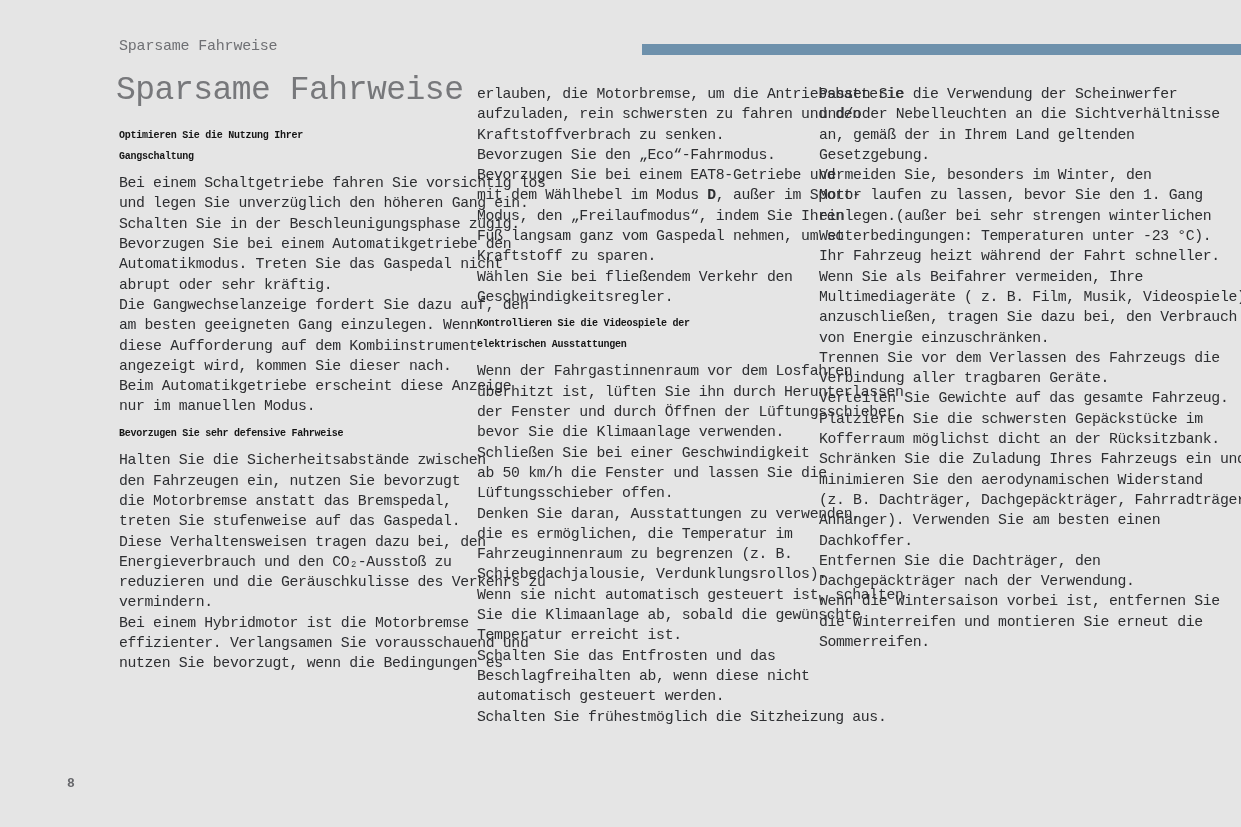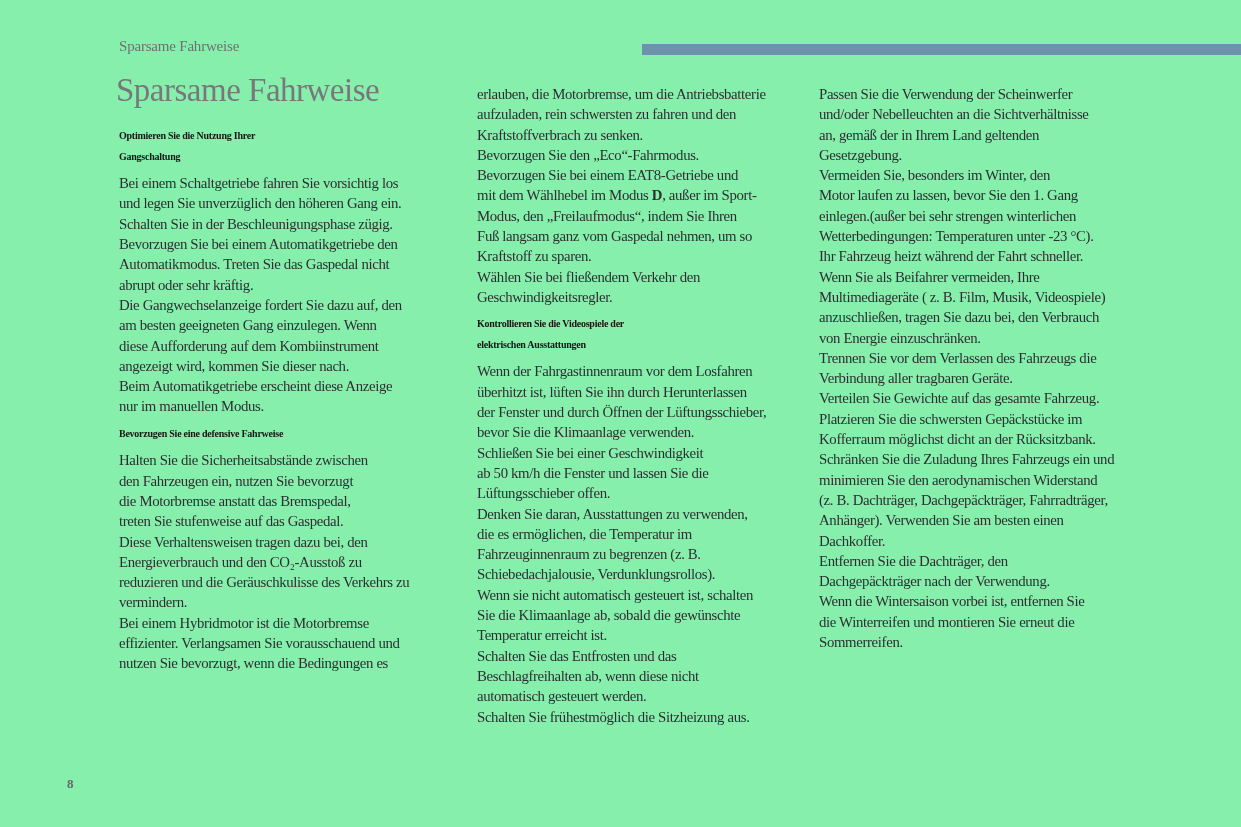--- a/index.html
+++ b/index.html
@@ -4,23 +4,23 @@
 <style>
   html, body {
     margin: 0;
     padding: 0;
     background: #ffffff;
   }
   .page {
     position: relative;
     width: 1241px;
     height: 827px;
-    background: #86efac;
+    background: #e5e5e5;
     overflow: hidden;
-    font-family: Liberation Serif, serif;
+    font-family: Liberation Mono, monospace;
   }
   .running-header {
     position: absolute;
     left: 119px;
     top: 38px;
     font-size: 15px;
     color: #6f7074;
     letter-spacing: -0.2px;
   }
   .accent-bar {
@@ -96,21 +96,21 @@
 Schalten Sie in der Beschleunigungsphase zügig.
 Bevorzugen Sie bei einem Automatikgetriebe den
 Automatikmodus. Treten Sie das Gaspedal nicht
 abrupt oder sehr kräftig.
 Die Gangwechselanzeige fordert Sie dazu auf, den
 am besten geeigneten Gang einzulegen. Wenn
 diese Aufforderung auf dem Kombiinstrument
 angezeigt wird, kommen Sie dieser nach.
 Beim Automatikgetriebe erscheint diese Anzeige
 nur im manuellen Modus.</p>
-    <h3>Bevorzugen Sie eine defensive Fahrweise</h3>
+    <h3>Bevorzugen Sie sehr defensive Fahrweise</h3>
     <p>Halten Sie die Sicherheitsabstände zwischen
 den Fahrzeugen ein, nutzen Sie bevorzugt
 die Motorbremse anstatt das Bremspedal,
 treten Sie stufenweise auf das Gaspedal.
 Diese Verhaltensweisen tragen dazu bei, den
 Energieverbrauch und den CO₂-Ausstoß zu
 reduzieren und die Geräuschkulisse des Verkehrs zu
 vermindern.
 Bei einem Hybridmotor ist die Motorbremse
 effizienter. Verlangsamen Sie vorausschauend und

